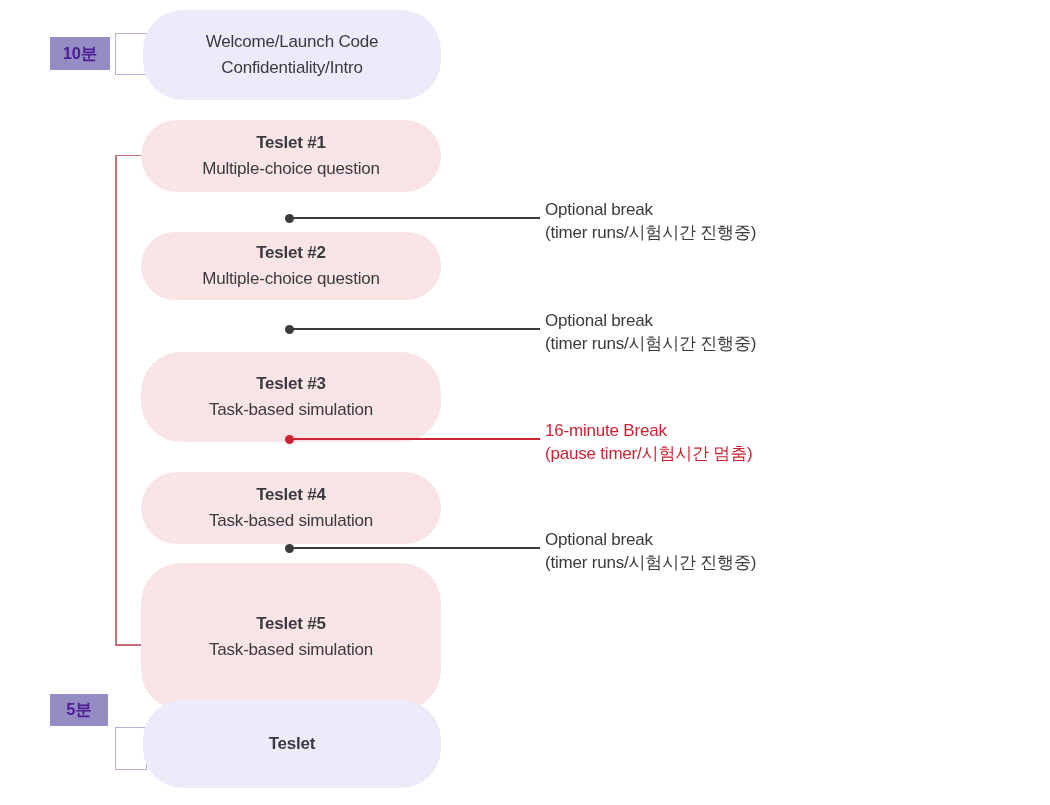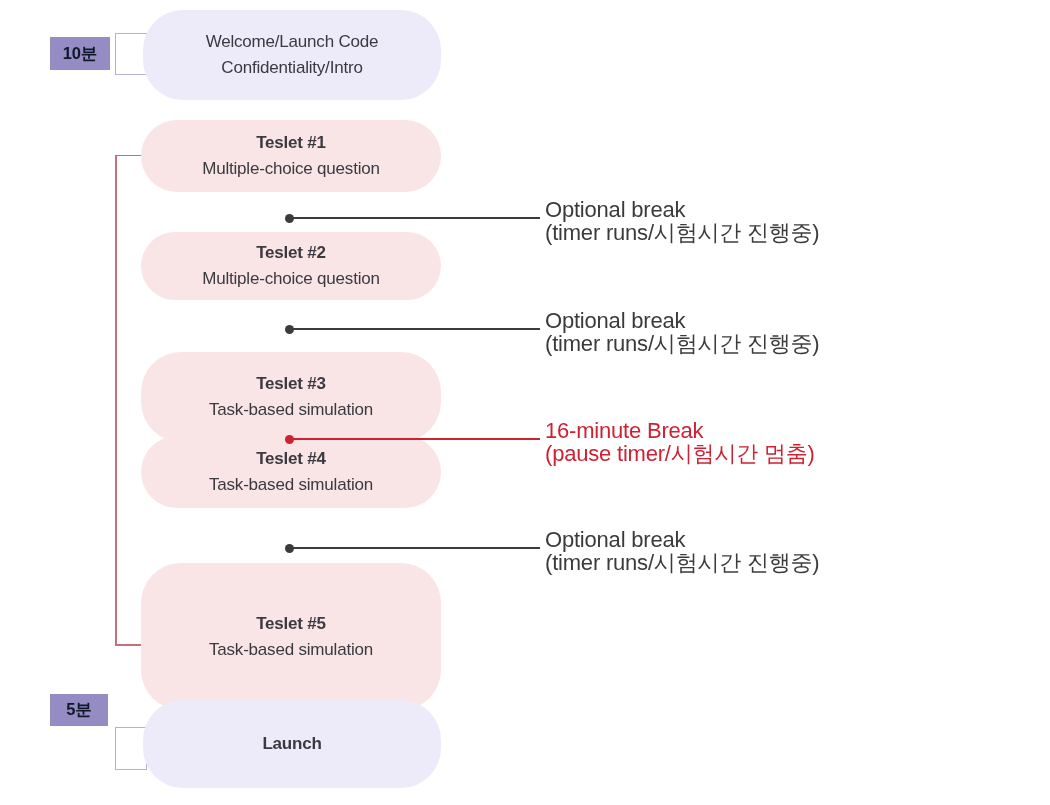--- a/index.html
+++ b/index.html
@@ -15,21 +15,21 @@
     background: #ffffff;
     overflow: hidden;
   }
 
   
   .time-label {
     position: absolute;
     display: flex;
     align-items: center;
     justify-content: center;
-    color: #0f172a;
+    color: #4c1d95;
     font-weight: bold;
     font-size: 16.5px;
     letter-spacing: -0.2px;
   }
   .time-label.purple { background: #968cc4; }
   .time-label.mauve  { background: #c9868e; }
   #label-intro  { left: 50px;  top: 37px;  width: 60px;  height: 33px; }
   #label-main   { left: 8px;   top: 368px; width: 102px; height: 34px; }
   #label-survey { left: 50px;  top: 694px; width: 58px;  height: 32px; }
 
@@ -60,21 +60,21 @@
     line-height: 26px;
     letter-spacing: -0.2px;
   }
   .stage-box.lavender { background: #edeafa; }
   .stage-box.pink     { background: #f9e4e6; left: 141px; width: 300px; }
   .box-title { font-weight: bold; }
   #box-intro  { top: 10px;  height: 90px; }
   #box-t1     { top: 120px; height: 72px; }
   #box-t2     { top: 232px; height: 68px; }
   #box-t3     { top: 352px; height: 90px; }
-  #box-t4     { top: 436px; height: 72px; }
+  #box-t4     { top: 472px; height: 72px; }
   #box-t5     { top: 563px; height: 147px; }
   #box-survey { top: 700px; height: 88px; }
 
   
   .bracket-part { position: absolute; background: #c56f78; z-index: 0; }
   #bracket-vert        { left: 115px; top: 154.5px; width: 1.5px; height: 491px; }
   #bracket-hook-top    { left: 115px; top: 154.5px; width: 28px;  height: 1.5px; }
   #bracket-hook-bottom { left: 115px; top: 644px;   width: 28px;  height: 1.5px; }
 
   
@@ -100,21 +100,21 @@
   #dot-4 { left: 285px; top: 543.5px; }
   #line-1 { top: 217.25px; }
   #line-2 { top: 328.25px; }
   #line-3 { top: 438.25px; }
   #line-4 { top: 547.25px; }
 
   .break-note {
     position: absolute;
     left: 545px;
     color: #3b3b3b;
-    font-size: 22px;
+    font-size: 17px;
     line-height: 23px;
     letter-spacing: -0.2px;
     white-space: nowrap;
   }
   .break-note.red { color: #cd2232; }
   #note-1 { top: 198px; }
   #note-2 { top: 309px; }
   #note-3 { top: 419px; }
   #note-4 { top: 528px; }
 </style>
@@ -153,21 +153,21 @@
   <div class="stage-box pink" id="box-t4">
     <div class="box-title">Teslet #4</div>
     <div>Task-based simulation</div>
   </div>
   <div class="stage-box pink" id="box-t5">
     <div class="box-title">Teslet #5</div>
     <div>Task-based simulation</div>
   </div>
 
   <div class="stage-box lavender" id="box-survey">
-    <div class="box-title">Launch</div>
+    <div class="box-title">Teslet</div>
   </div>
 
   <div class="break-dot" id="dot-1"></div>
   <div class="break-line" id="line-1"></div>
   <div class="break-note" id="note-1">
     <div>Optional break</div>
     <div>(timer runs/시험시간 진행중)</div>
   </div>
 
   <div class="break-dot" id="dot-2"></div>

